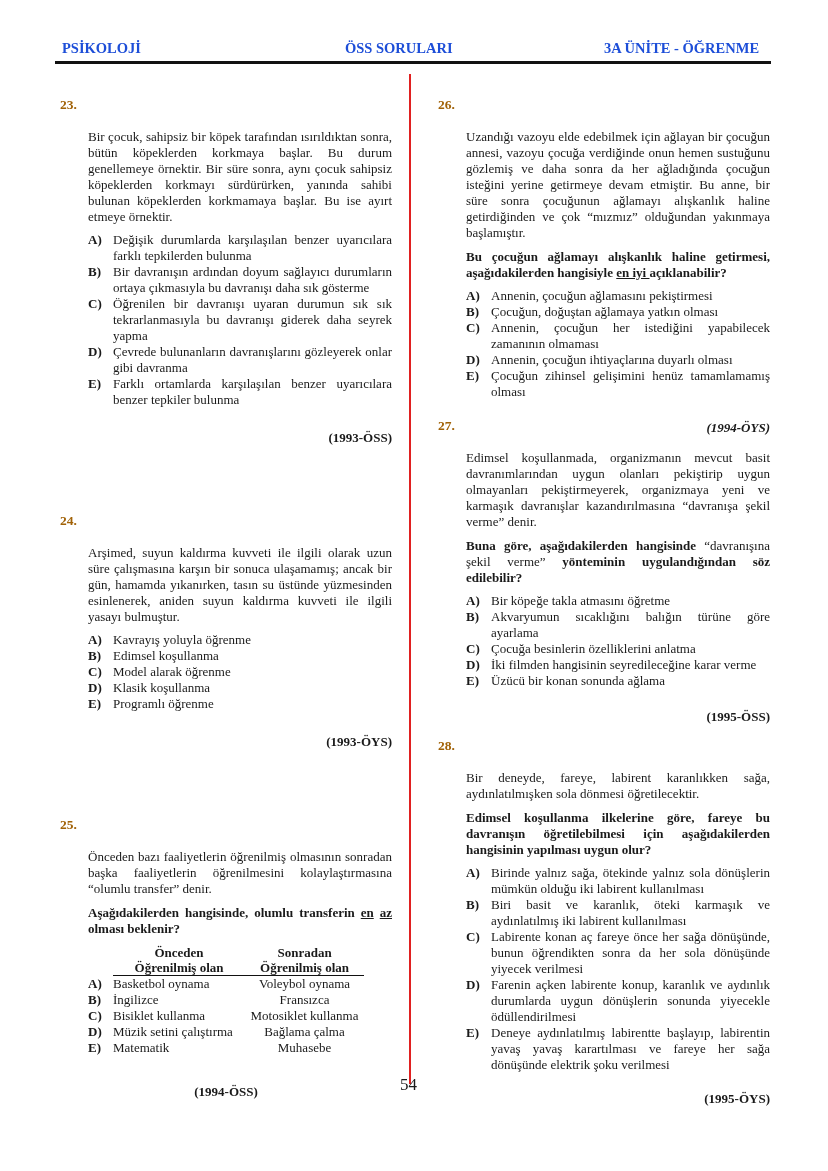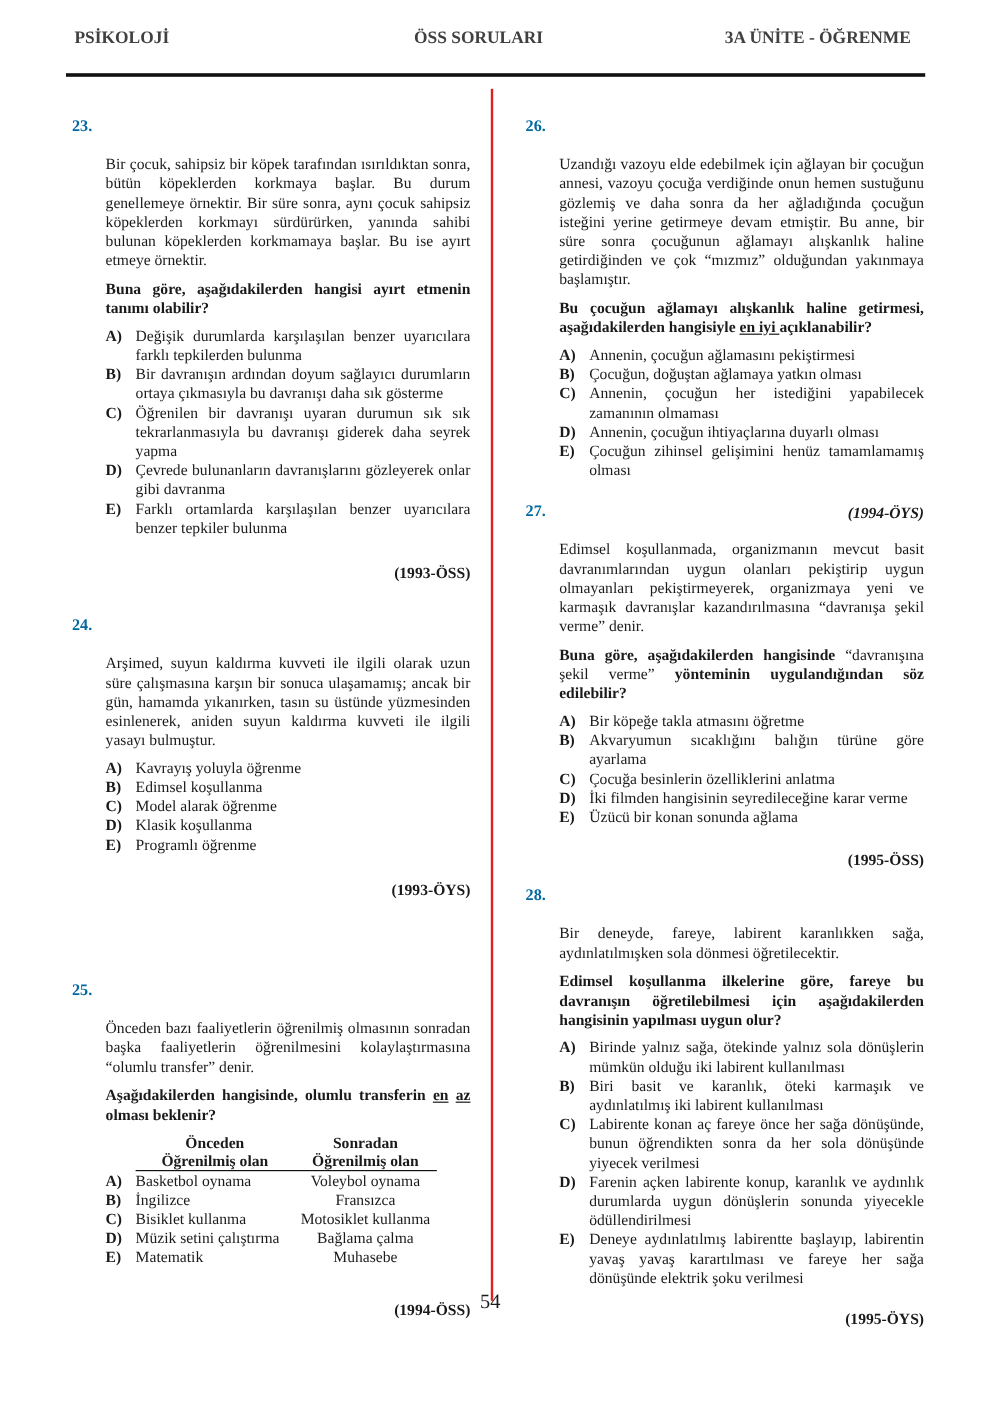--- a/index.html
+++ b/index.html
@@ -1,23 +1,23 @@
 <!DOCTYPE html>
 <html><head>
 <meta charset="utf-8">
 <style>
   html, body { margin:0; padding:0; background:#ffffff; }
   body { width:828px; height:1171px; position:relative; overflow:hidden;
          font-family:"Liberation Serif", serif; color:#1a1a1a; font-size:13px; }
-  .hdr { position:absolute; top:24px; font-family:"Liberation Serif", serif; font-weight:bold;
-         color:#404040; font-size:14.5px; }
+  .hdr { position:absolute; top:40px; font-family:"Liberation Serif", serif; font-weight:bold;
+         color:#1d4ed8; font-size:14.5px; }
   .rule { position:absolute; left:55px; width:716px; top:61px; height:3px; background:#111; }
   .vrule { position:absolute; left:409px; top:74px; width:2px; height:1010px; background:#e02020; }
   .q { position:absolute; width:332px; line-height:16px; }
-  .qnum { position:absolute; left:0; top:0; font-weight:bold; color:#0369a1; font-size:13.5px; }
+  .qnum { position:absolute; left:0; top:0; font-weight:bold; color:#a16207; font-size:13.5px; }
   .stem { margin-left:28px; text-align:justify;margin-top:32px; }
   .ask { margin-left:28px; margin-top:8px; font-weight:bold; text-align:justify; }
   .opts { margin-left:28px; margin-top:7px; }
   .opt { display:flex; line-height:16px; }
   .opt .l { width:25px; flex:none; font-weight:bold; }
   .opt .t { flex:1; text-align:justify; }
   .src { text-align:right; font-weight:bold; margin-top:20px; }
   u { text-decoration:underline; }
   table.tr { margin-left:28px; border-collapse:collapse; margin-top:8px; width:276px; }
   table.tr th { font-weight:bold; text-align:center; line-height:15px; padding:0; }
@@ -32,21 +32,20 @@
 
 <div class="hdr" style="left:62px;">PSİKOLOJİ</div>
 <div class="hdr" style="left:345px;">ÖSS SORULARI</div>
 <div class="hdr" style="left:604px;">3A ÜNİTE - ÖĞRENME</div>
 <div class="rule"></div>
 <div class="vrule"></div>
 
 <div class="q" style="left:60px; top:97px;">
   <span class="qnum">23.</span>
   <div class="stem">Bir çocuk, sahipsiz bir köpek tarafından ısırıldıktan sonra, bütün köpeklerden korkmaya başlar. Bu durum genellemeye örnektir. Bir süre sonra, aynı çocuk sahipsiz köpeklerden korkmayı sürdürürken, yanında sahibi bulunan köpeklerden korkmamaya başlar. Bu ise ayırt etmeye örnektir.</div>
-  <div class="ask">Buna göre, aşağıdakilerden hangisi ayırt etmenin tanımı olabilir?</div>
   <div class="opts">
     <div class="opt">
         <span class="l">A)</span>
         <span class="t">Değişik durumlarda karşılaşılan benzer uyarıcılara farklı tepkilerden bulunma</span>
       </div>
     <div class="opt">
         <span class="l">B)</span>
         <span class="t">Bir davranışın ardından doyum sağlayıcı durumların ortaya çıkmasıyla bu davranışı daha sık gösterme</span>
       </div>
     <div class="opt">
@@ -129,21 +128,21 @@
           <td>Müzik setini çalıştırma</td>
           <td class="b">Bağlama çalma</td>
         </tr>
     <tr>
           <td class="l">E)</td>
           <td>Matematik</td>
           <td class="b">Muhasebe</td>
         </tr>
   </tbody>
     </table>
-  <div class="src" style="margin-top:28px;">(1994-ÖSS)</div>
+  <div class="src" style="margin-top:28px;text-align:center;">(1994-ÖSS)</div>
 </div>
 
 <div class="q" style="left:438px; top:97px;">
   <span class="qnum">26.</span>
   <div class="stem">Uzandığı vazoyu elde edebilmek için ağlayan bir çocuğun annesi, vazoyu çocuğa verdiğinde onun hemen sustuğunu gözlemiş ve daha sonra da her ağladığında çocuğun isteğini yerine getirmeye devam etmiştir. Bu anne, bir süre sonra çocuğunun ağlamayı alışkanlık haline getirdiğinden ve çok “mızmız” olduğundan yakınmaya başlamıştır.</div>
   <div class="ask"><span>Bu çocuğun ağlamayı alışkanlık haline getirmesi, aşağıdakilerden hangisiyle </span><u>en iyi </u><span>açıklanabilir?</span></div>
   <div class="opts">
     <div class="opt">
         <span class="l">A)</span>
         <span class="t">Annenin, çocuğun ağlamasını pekiştirmesi</span>

